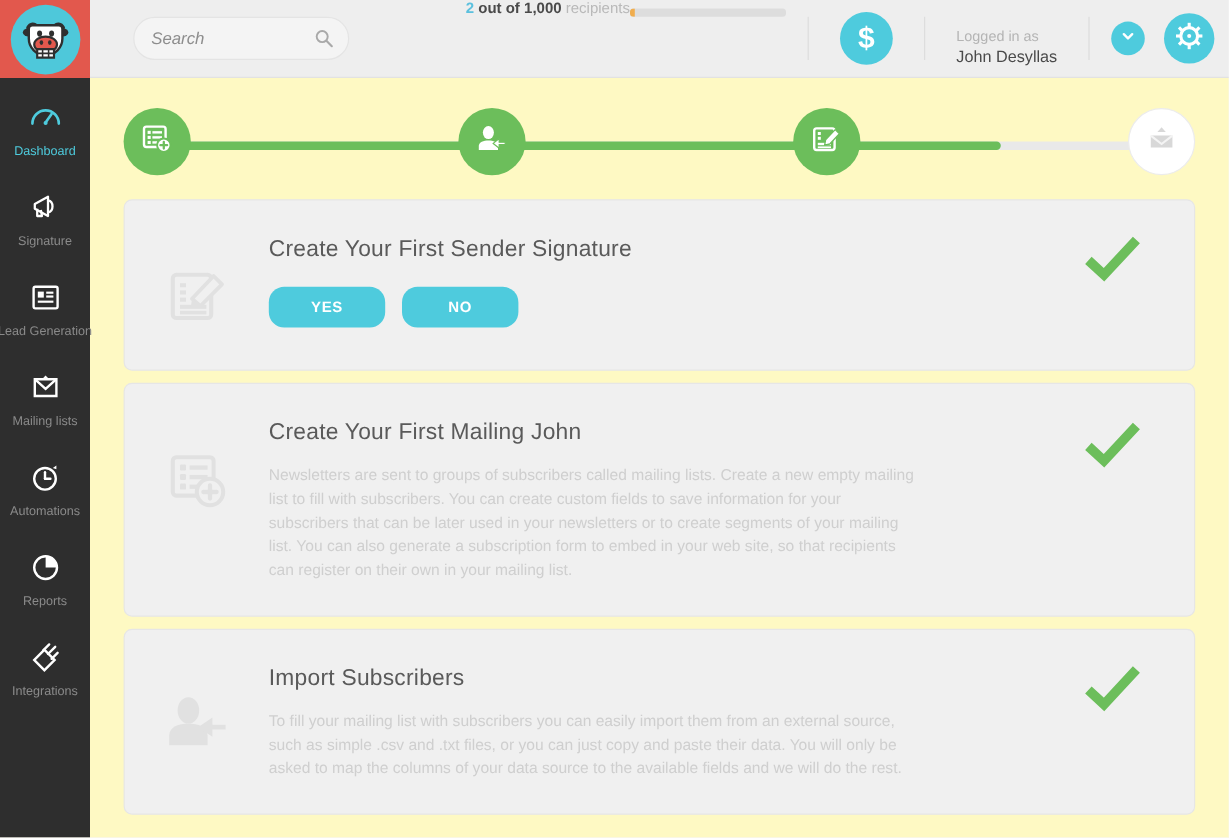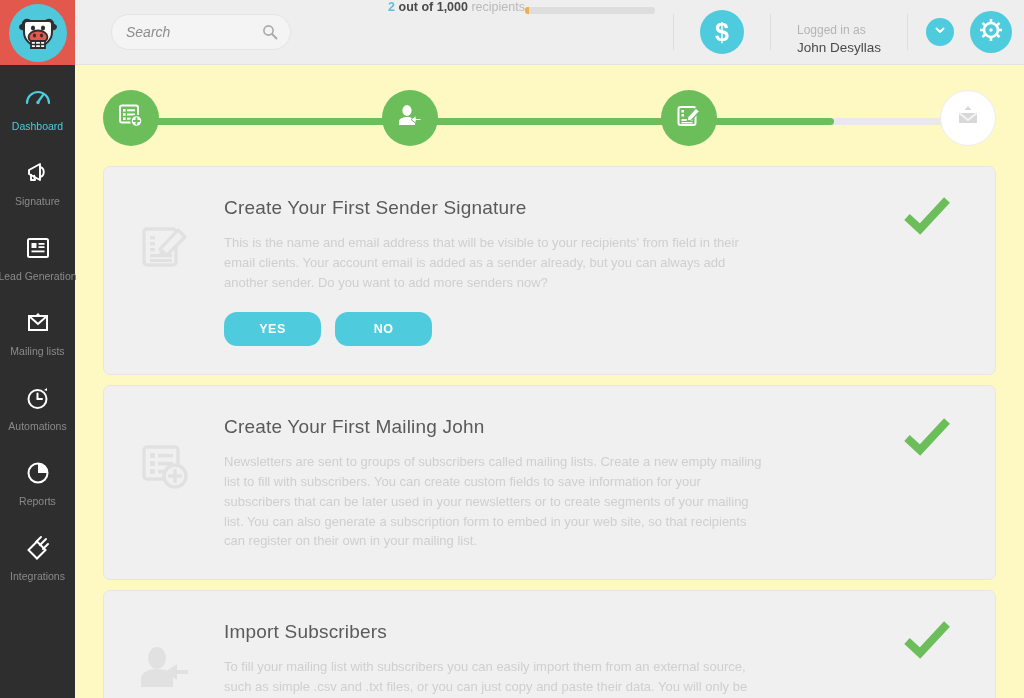--- a/index.html
+++ b/index.html
@@ -462,21 +462,20 @@
               <rect x="14" y="29" width="5" height="3.4" fill="#e1e1e1"></rect>
               <rect x="14" y="35" width="22" height="3.4" fill="#e1e1e1"></rect>
               <rect x="14" y="40" width="22" height="3" fill="#e1e1e1"></rect>
               <path d="M24 30 L42 11 L49 18 L31 36 Z" fill="#f0f0f0" stroke="#e1e1e1" stroke-width="3.2" stroke-linejoin="round"></path>
               <path d="M24 30 L23 37 L30 36" fill="#e1e1e1"></path>
             </svg>
           </span>
         </div>
         <div class="card-body">
           <div class="card-title">Create Your First Sender Signature</div>
-          <div class="card-desc">This is the name and email address that will be visible to your recipients' from field in their email clients. Your account email is added as a sender already, but you can always add another sender. Do you want to add more senders now?</div>
           <div class="card-btns">
             <button class="btn">YES</button>
             <button class="btn">NO</button>
           </div>
         </div>
         <span class="check">
           <svg width="48" height="42" viewBox="0 0 48 42">
             <path d="M4 22 L17 34 L44 5" fill="none" stroke="#6cbe5b" stroke-width="8" stroke-linecap="butt" stroke-linejoin="miter"></path>
           </svg>
         </span>

